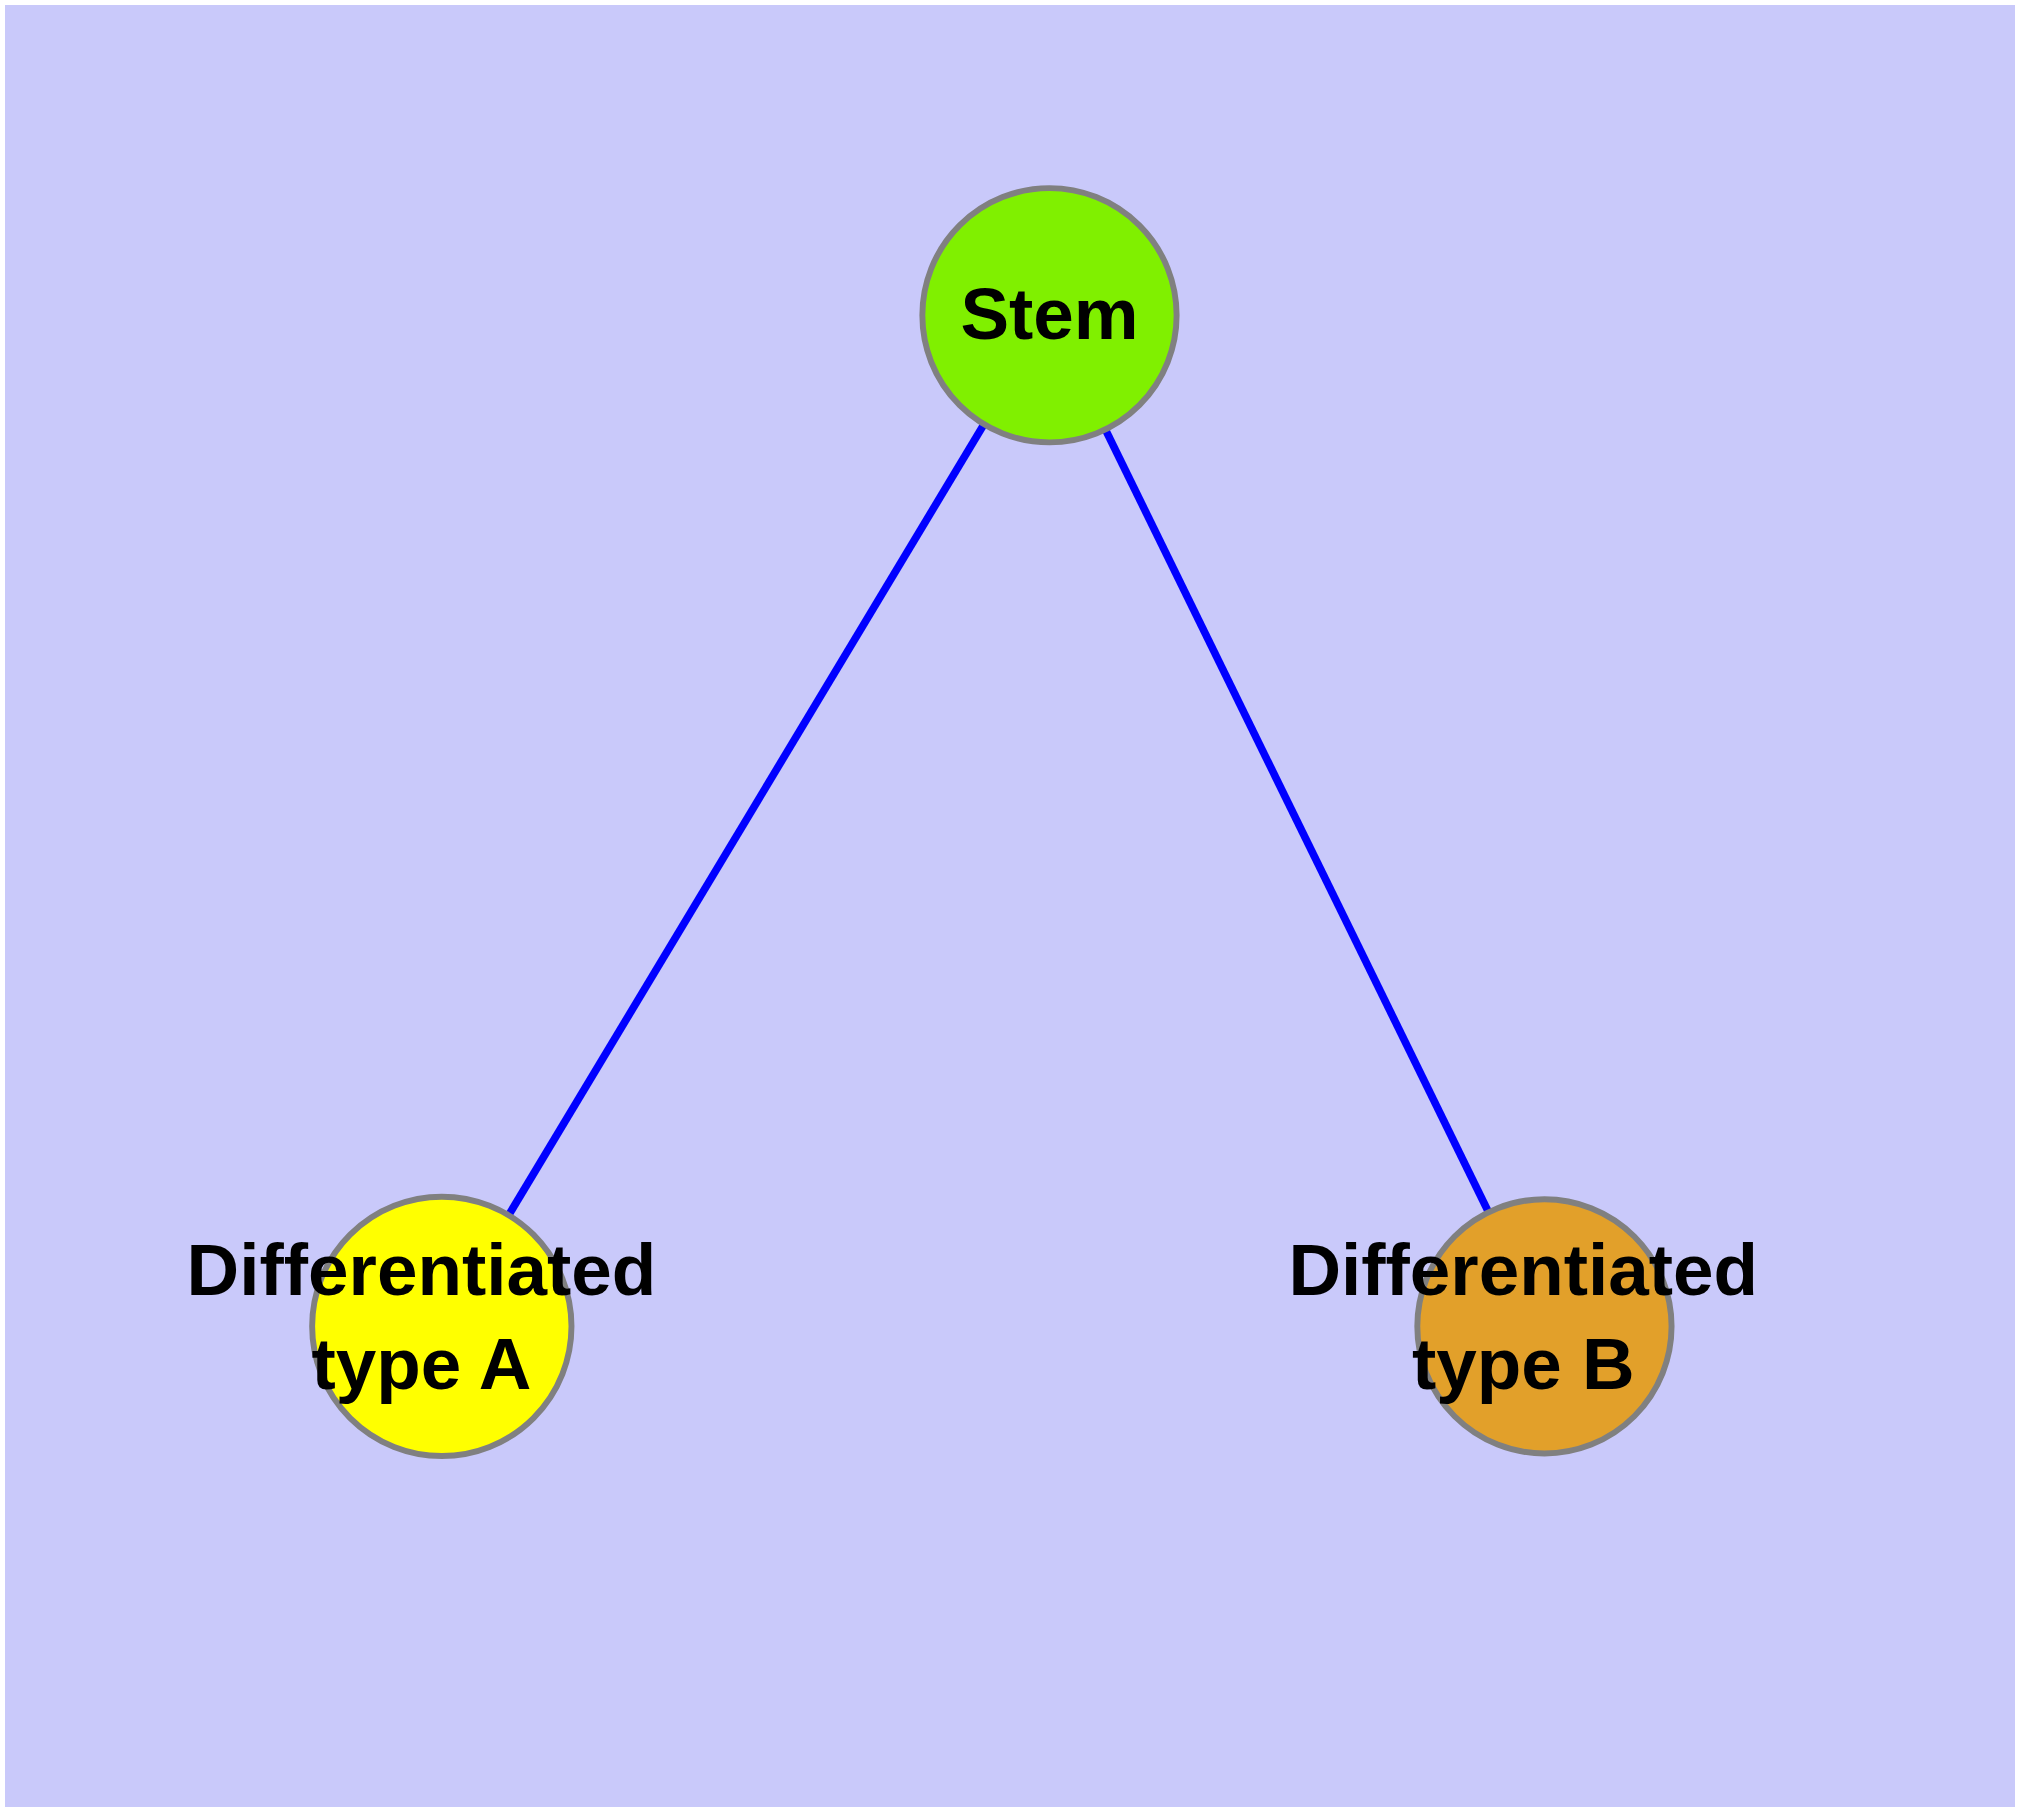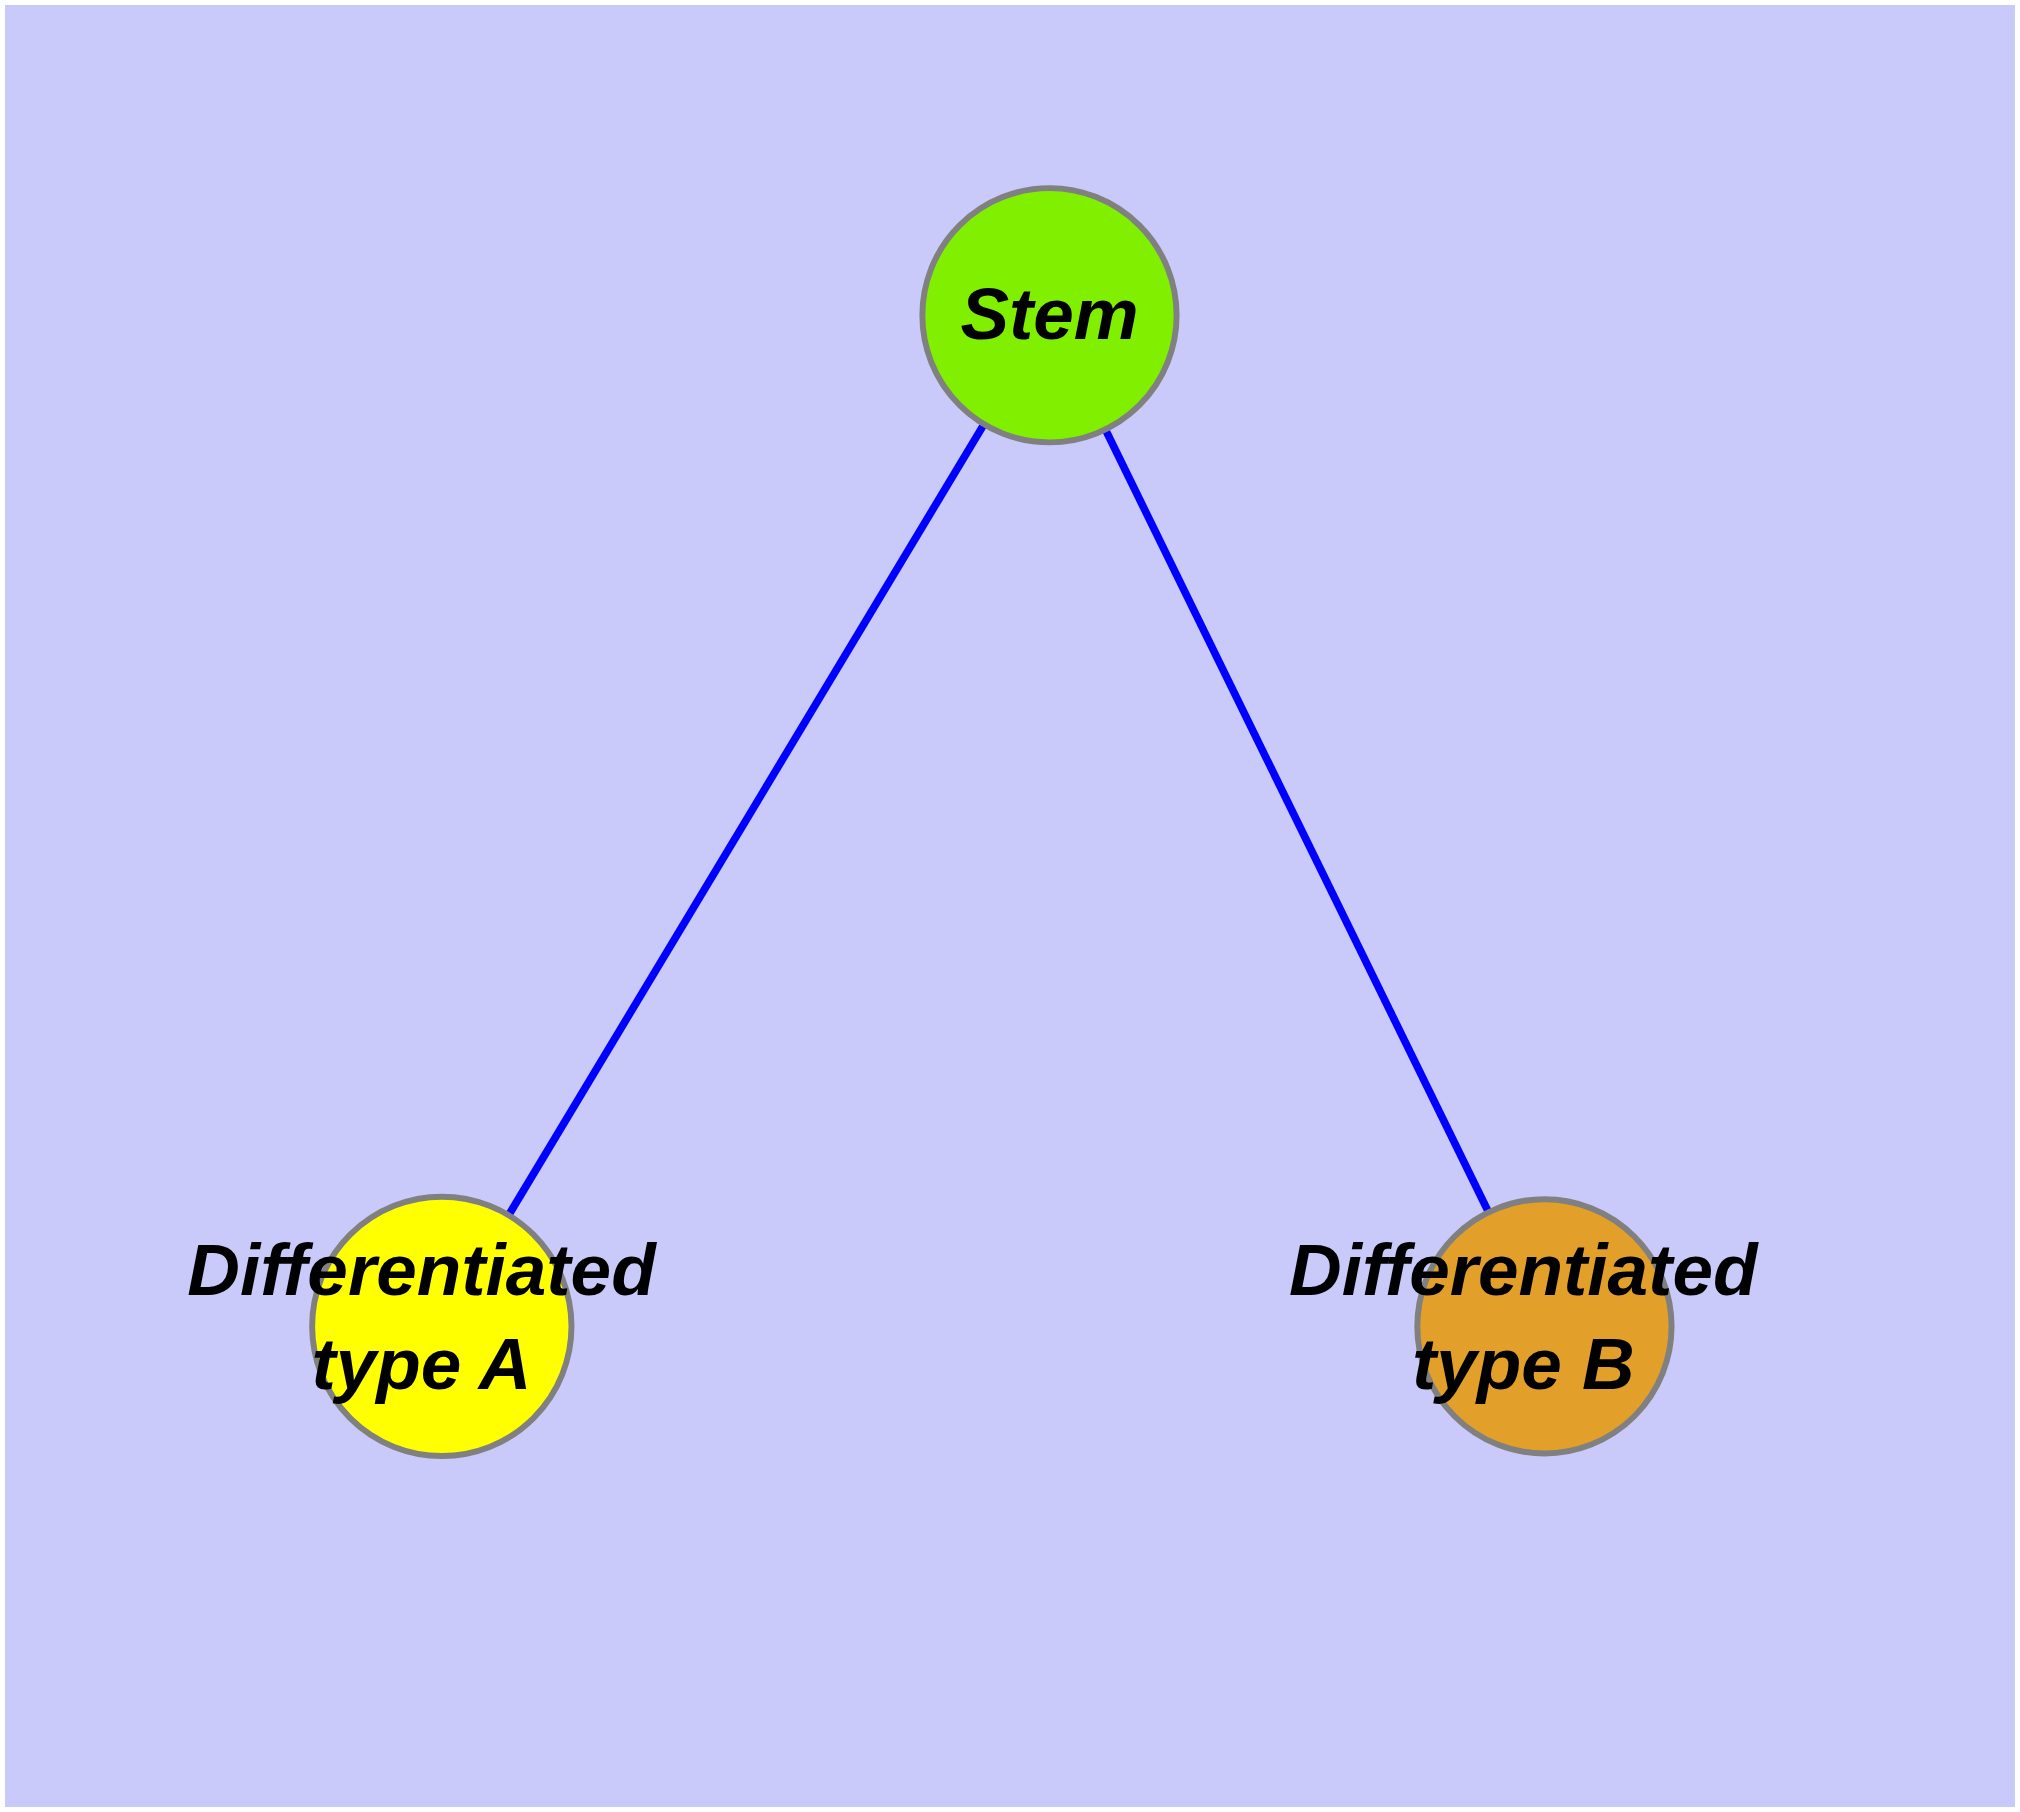--- a/index.html
+++ b/index.html
@@ -7,21 +7,20 @@
     padding: 0;
     background: #ffffff;
   }
   #canvas {
     position: relative;
     width: 2021px;
     height: 1812px;
     background: #ffffff;
     overflow: hidden;
     font-family: "Liberation Sans", sans-serif;
-    font-style: italic;
   }
   #plot-background {
     position: absolute;
     left: 5.1px;
     top: 5.1px;
     width: 2010px;
     height: 1802px;
     background: #c9c9fa;
   }
   #graph-svg {

